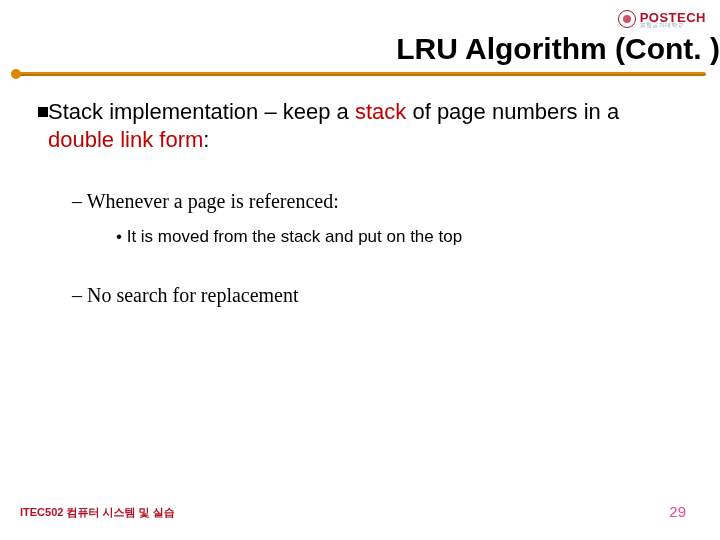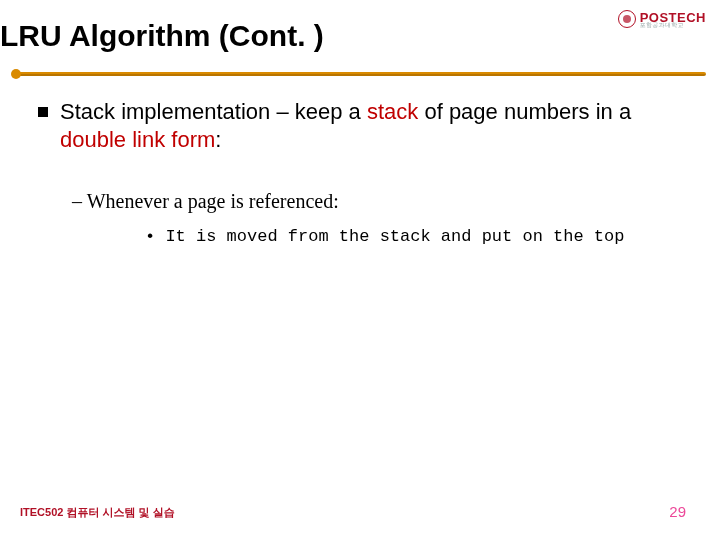--- a/index.html
+++ b/index.html
@@ -13,24 +13,24 @@
     position: relative;
   }
   .slide {
     width: 720px;
     height: 540px;
     position: relative;
     box-sizing: border-box;
   }
   .title {
     position: absolute;
-    top: 19px;
+    top: 32px;
     left: 0;
     width: 720px;
-    text-align: left;
+    text-align: right;
     font-weight: bold;
     font-size: 30px;
     color: #000;
   }
   .logo {
     position: absolute;
     top: 10px;
     right: 14px;
     display: flex;
     align-items: center;
@@ -95,44 +95,42 @@
     position: absolute;
     top: 98px;
     left: 38px;
     right: 38px;
     font-size: 22px;
     color: #000;
     line-height: 1.25;
   }
   .bullet-l1 {
     display: flex;
-    gap: 12px;
     margin-bottom: 36px;
   }
   .bullet-l1 .marker {
     flex: 0 0 auto;
     width: 10px;
     height: 10px;
     background: #000;
     margin-top: 9px;
   }
   .bullet-l1 .text {
     flex: 1;
   }
   .bullet-l2 {
     margin-left: 34px;
     font-size: 20px;
     margin-bottom: 12px;
     font-family: Liberation Serif, serif;
   }
   .bullet-l3 {
-    margin-left: 107px;
+    margin-left: 78px;
     font-size: 17px;
     margin-bottom: 36px;
-    font-family: Liberation Mono, monospace;
   }
   .footer-left {
     position: absolute;
     bottom: 20px;
     left: 20px;
     font-size: 11px;
     font-weight: bold;
     color: #b11026;
   }
   .footer-right {
@@ -169,19 +167,20 @@
     <div class="bullet-l1">
       <div class="marker"></div>
       <div class="text">
         <span>Stack implementation – keep a </span><span style="color:#c00000">stack</span><span> of page numbers in a </span><span style="color:#c00000">double link form</span><span>:</span>
       </div>
     </div>
 
     <div class="bullet-l2">– Whenever a page is referenced:</div>
     <div class="bullet-l3">• It is moved from the stack and put on the top</div>
 
+    <div class="bullet-l2">– No search for replacement</div>
 
   </div>
 
   <div class="footer-left">ITEC502 컴퓨터 시스템 및 실습</div>
   <div class="footer-right">29</div>
 
 </div>
 
 </body></html>

